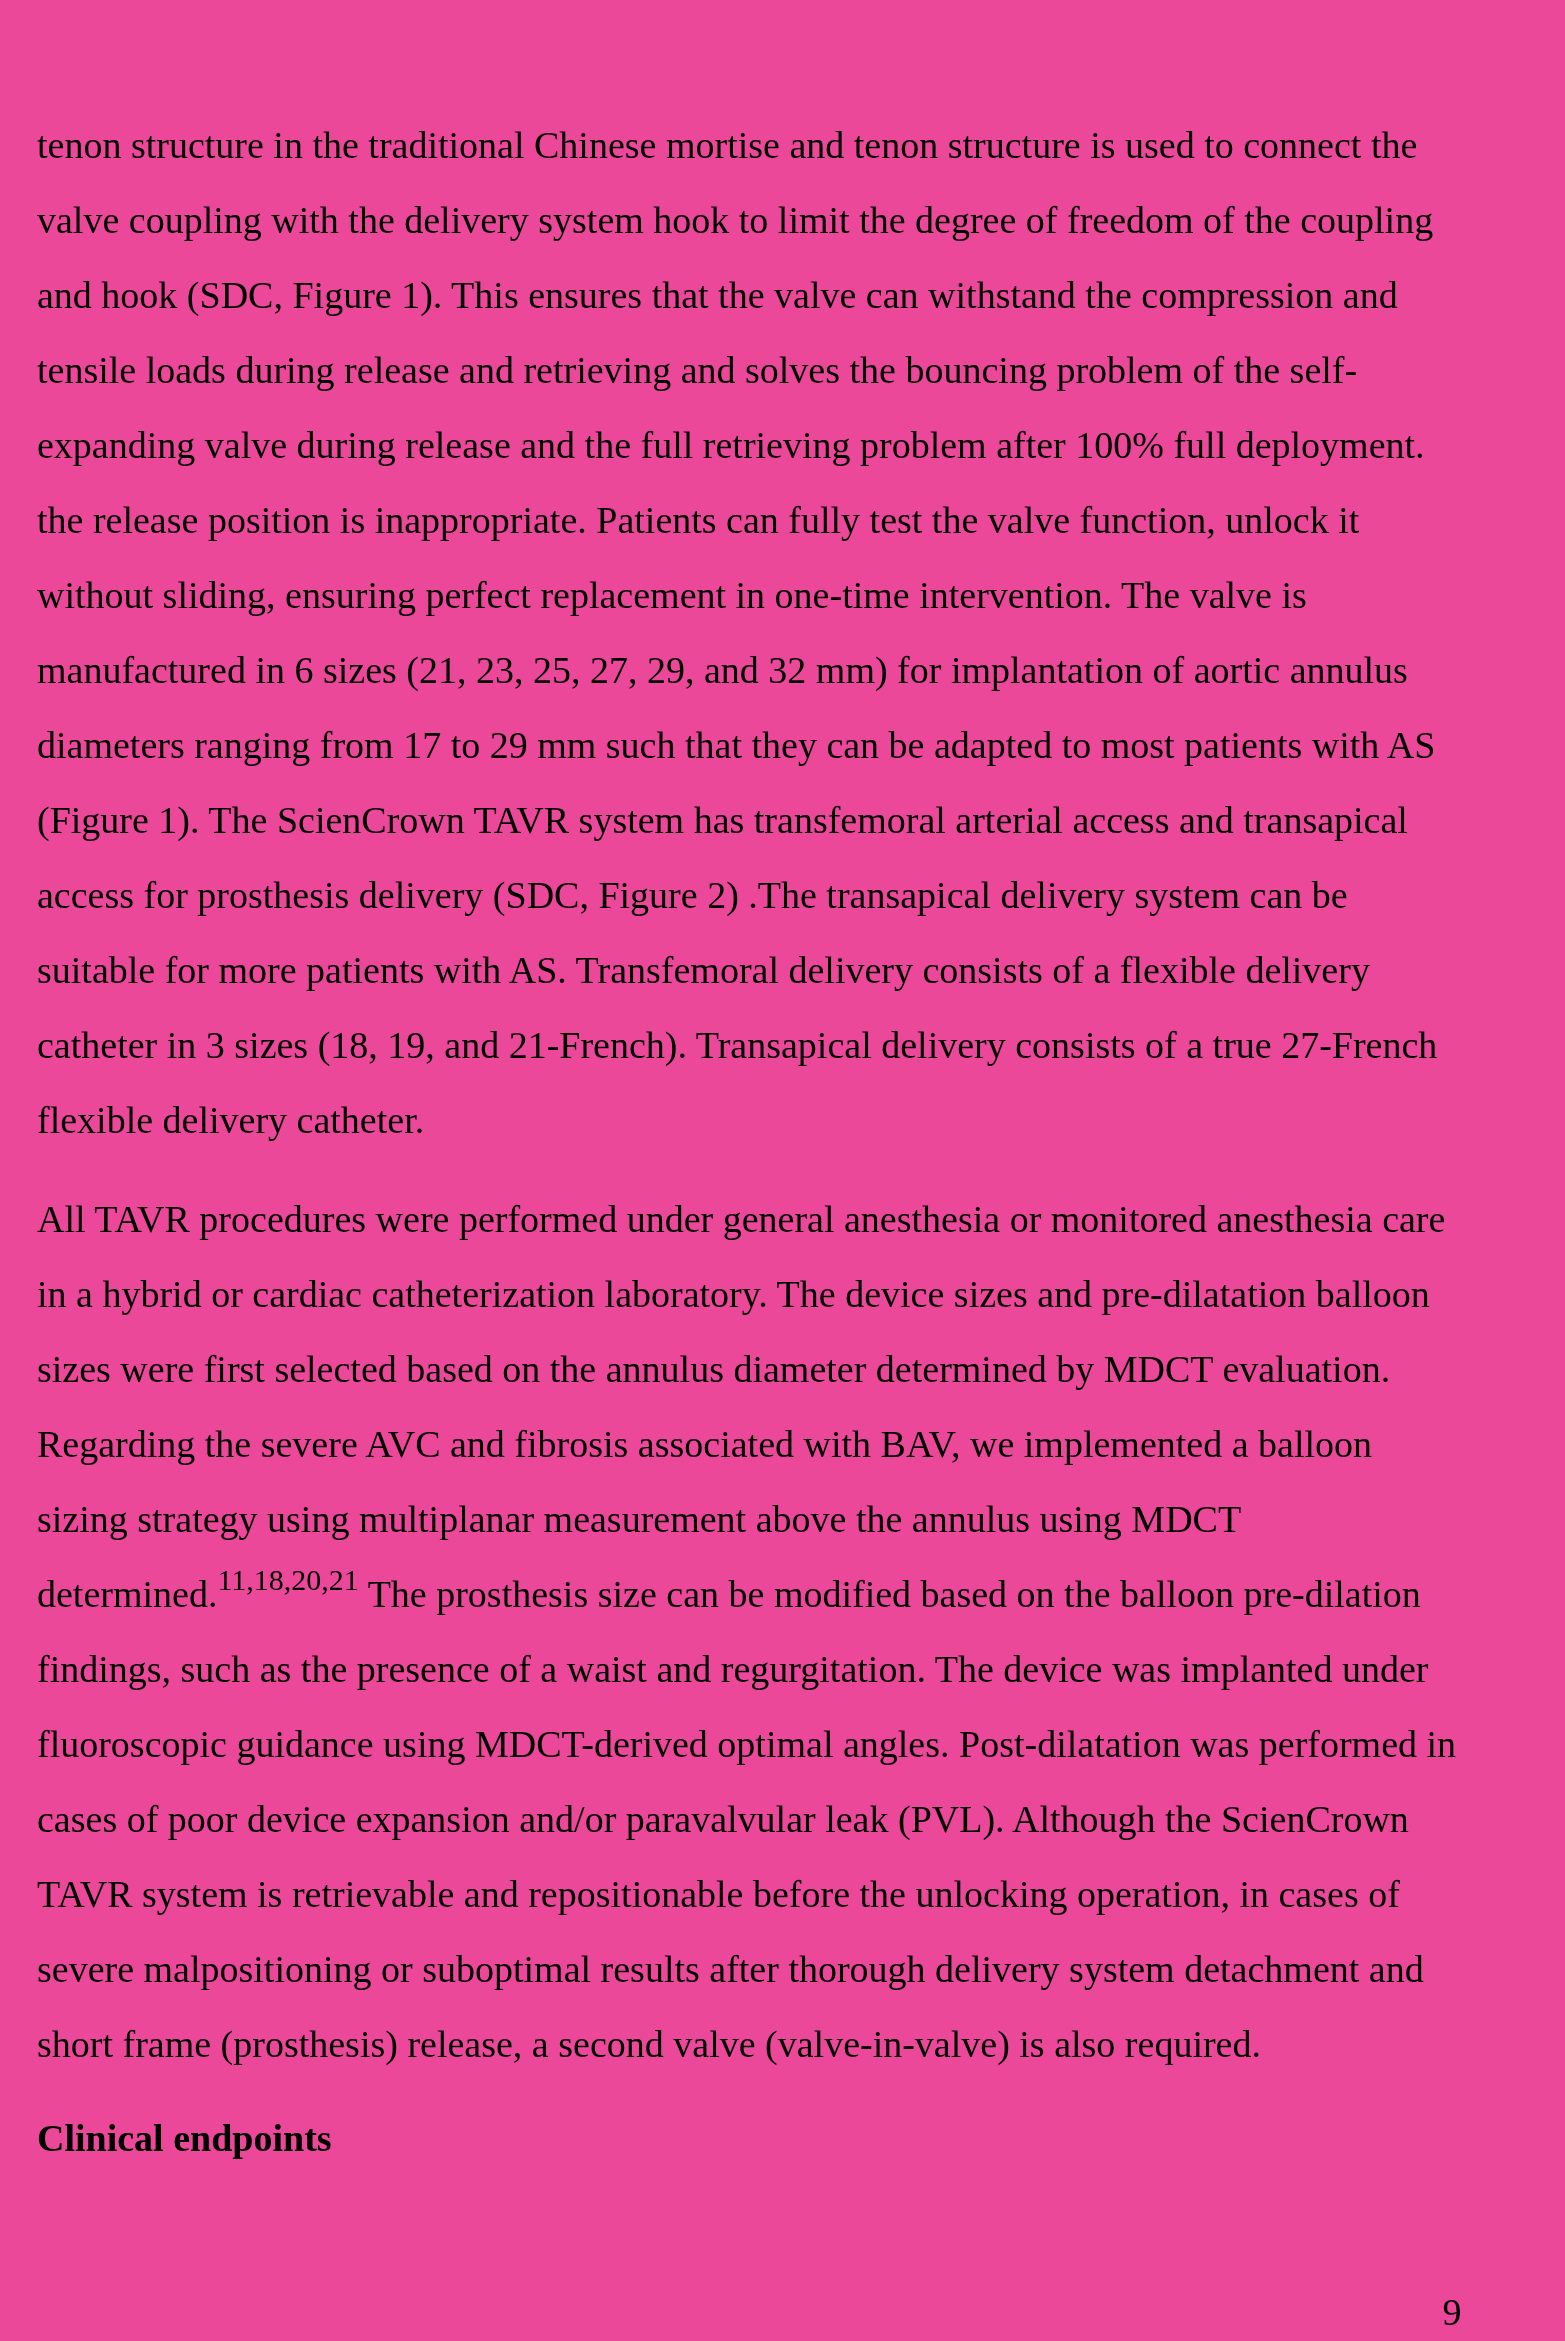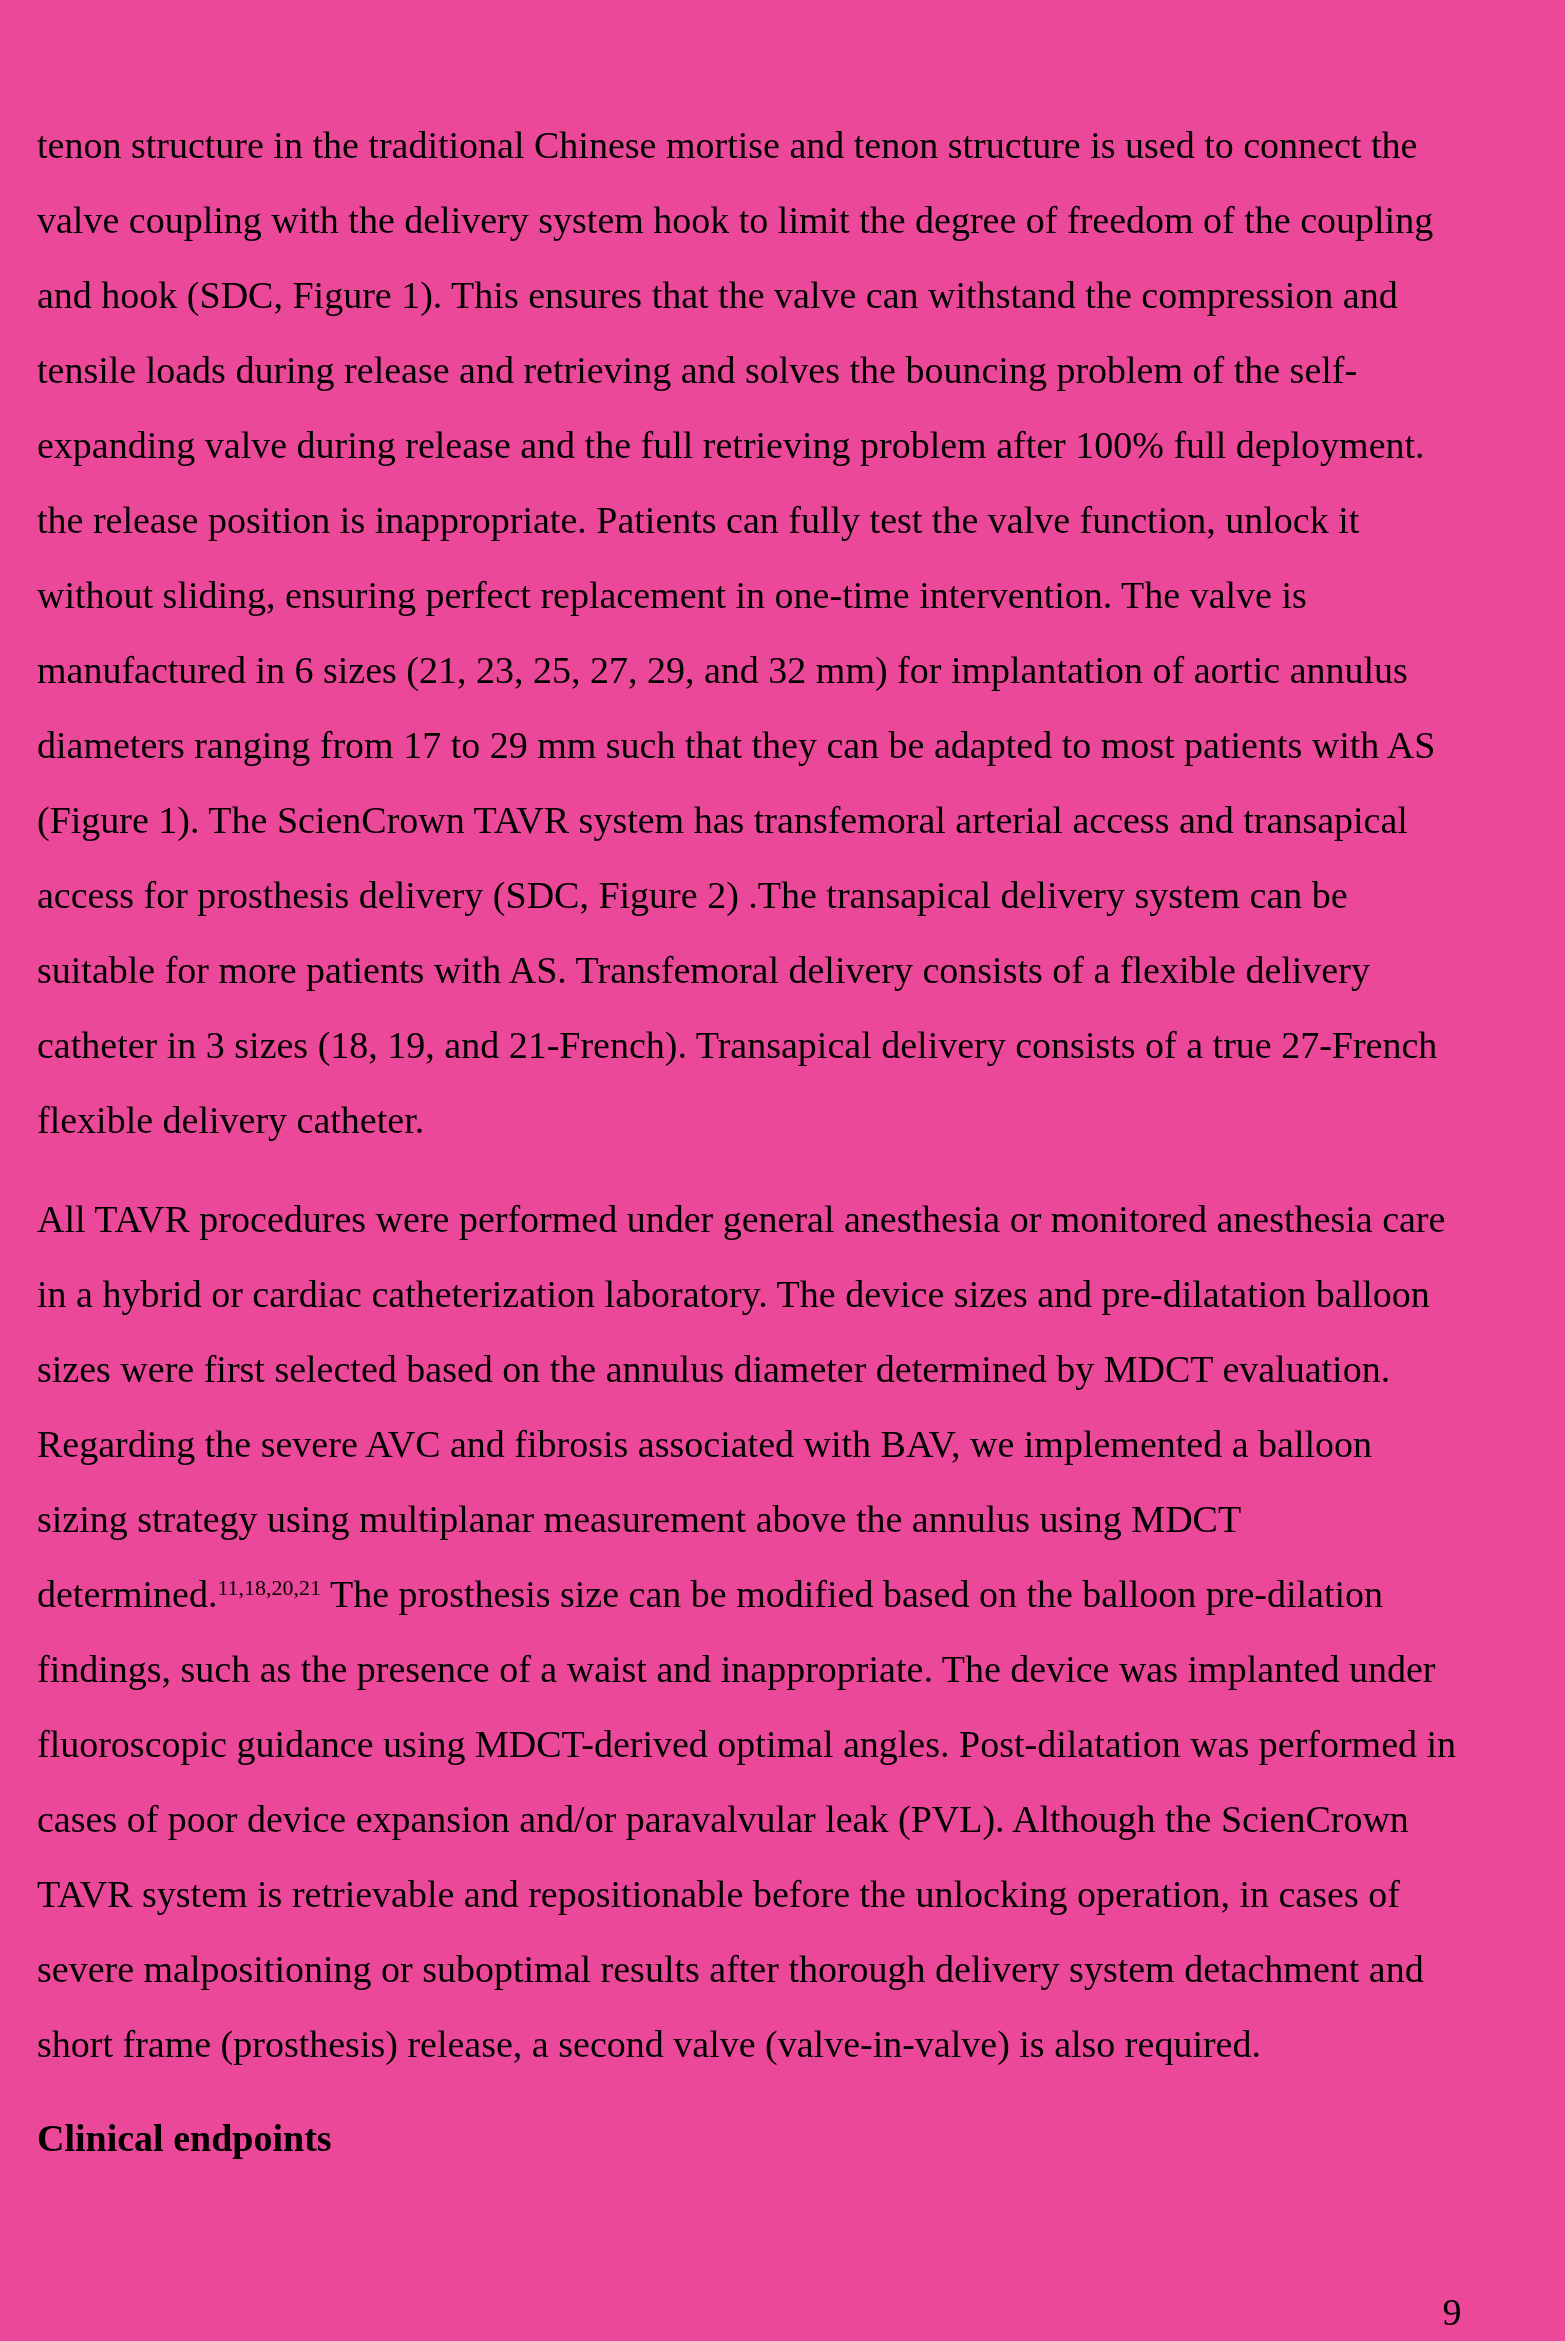--- a/index.html
+++ b/index.html
@@ -25,21 +25,21 @@
   .line {
     white-space: nowrap;
   }
   .para-2 { margin-top: 24.4px; }
   .section-heading {
     margin-top: 19px;
     font-weight: bold;
     white-space: nowrap;
   }
   sup {
-    font-size: 22px;
+    font-size: 30px;
     line-height: 0;
     vertical-align: baseline;
     position: relative;
     top: -0.58em;
   }
   .page-number {
     position: absolute;
     top: 2275px;
     left: 1435px;
     width: 34px;
@@ -69,21 +69,21 @@
       <div class="line">flexible delivery catheter.</div>
     </div>
 
     <div class="para para-2">
       <div class="line">All TAVR procedures were performed under general anesthesia or monitored anesthesia care</div>
       <div class="line">in a hybrid or cardiac catheterization laboratory. The device sizes and pre-dilatation balloon</div>
       <div class="line">sizes were first selected based on the annulus diameter determined by MDCT evaluation.</div>
       <div class="line">Regarding the severe AVC and fibrosis associated with BAV, we implemented a balloon</div>
       <div class="line">sizing strategy using multiplanar measurement above the annulus using MDCT</div>
       <div class="line"><span>determined.</span><sup>11,18,20,21</sup><span> The prosthesis size can be modified based on the balloon pre-dilation</span></div>
-      <div class="line">findings, such as the presence of a waist and inappropriate. The device was implanted under</div>
+      <div class="line">findings, such as the presence of a waist and regurgitation. The device was implanted under</div>
       <div class="line">fluoroscopic guidance using MDCT-derived optimal angles. Post-dilatation was performed in</div>
       <div class="line">cases of poor device expansion and/or paravalvular leak (PVL). Although the ScienCrown</div>
       <div class="line">TAVR system is retrievable and repositionable before the unlocking operation, in cases of</div>
       <div class="line">severe malpositioning or suboptimal results after thorough delivery system detachment and</div>
       <div class="line">short frame (prosthesis) release, a second valve (valve-in-valve) is also required.</div>
     </div>
 
     <div class="section-heading">Clinical endpoints</div>
 
   </div>

